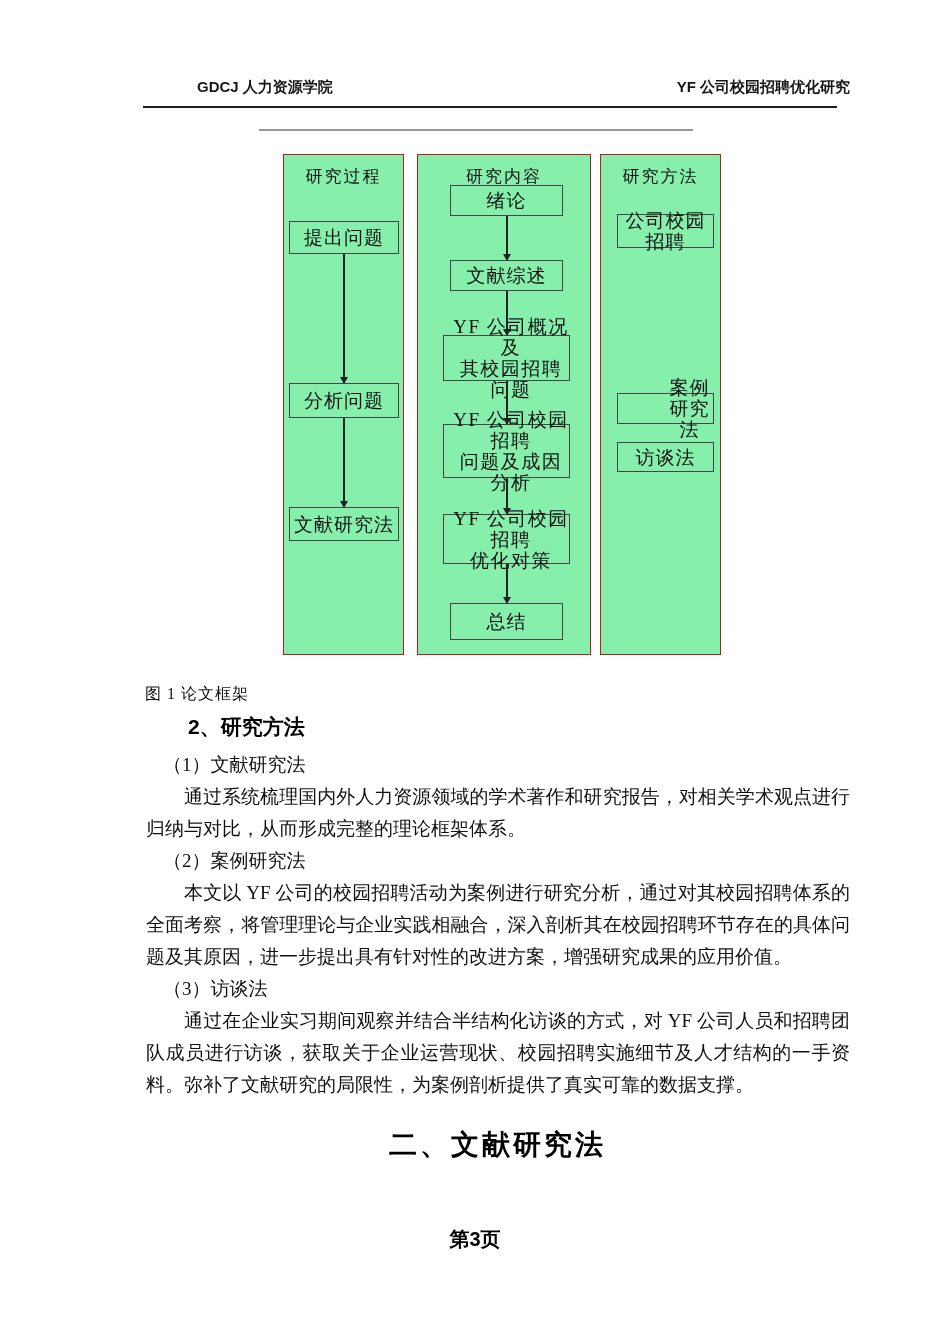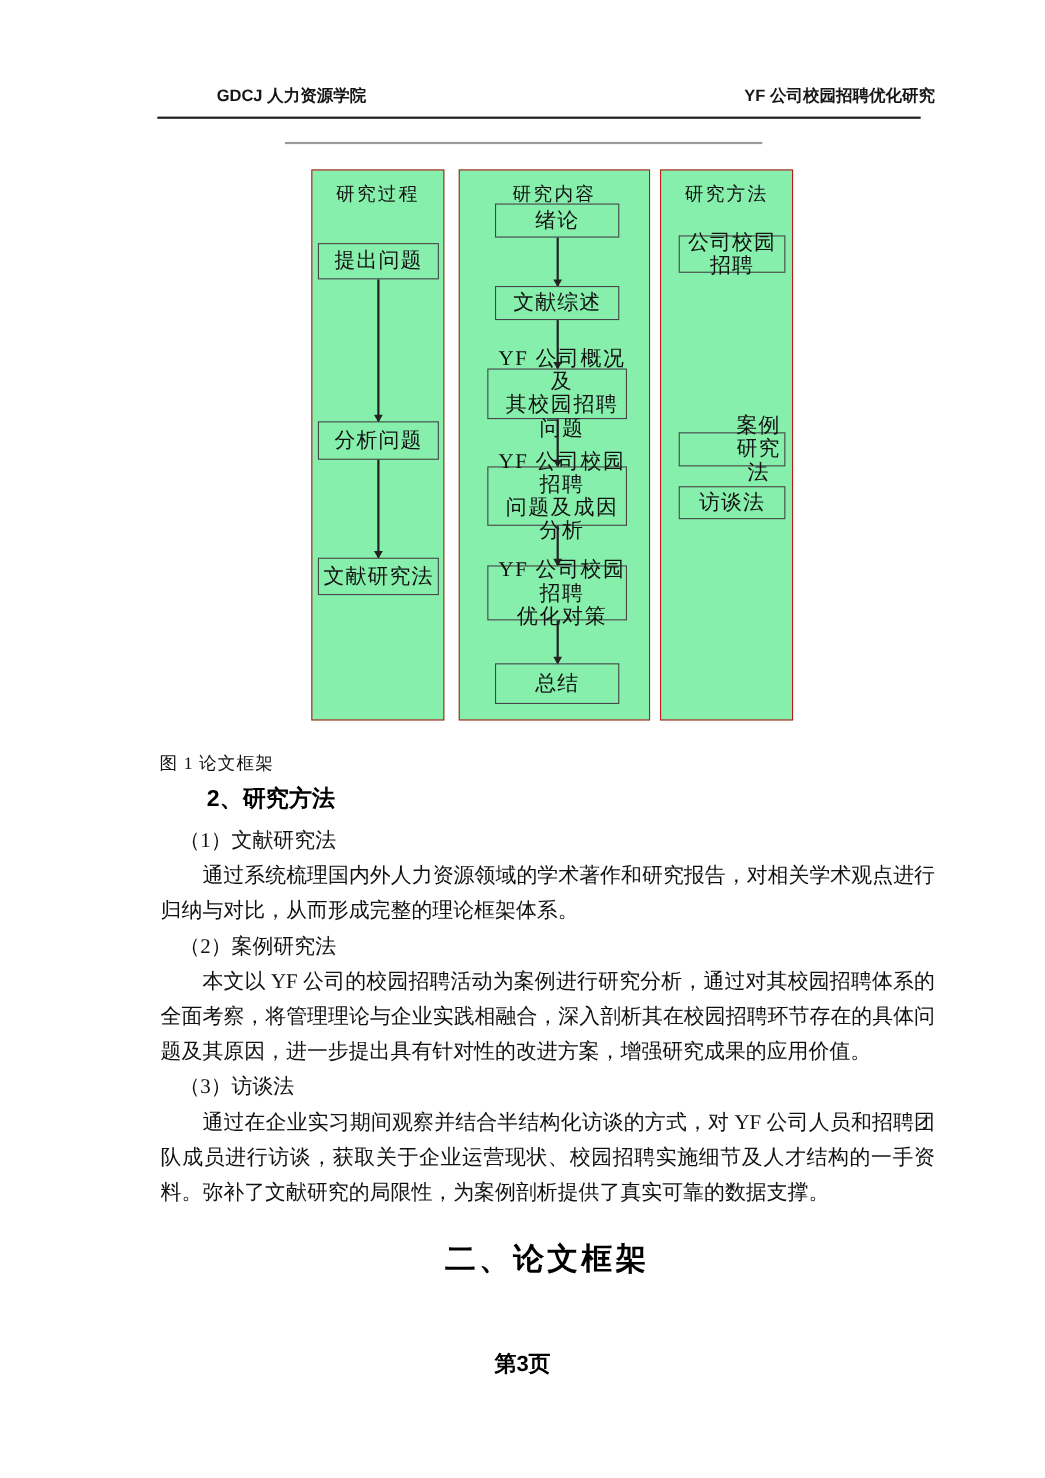--- a/index.html
+++ b/index.html
@@ -200,17 +200,17 @@
     <div class="sub-label">（1）文献研究法</div>
     <p>通过系统梳理国内外人力资源领域的学术著作和研究报告，对相关学术观点进行归纳与对比，从而形成完整的理论框架体系。</p>
 
     <div class="sub-label">（2）案例研究法</div>
     <p>本文以 YF 公司的校园招聘活动为案例进行研究分析，通过对其校园招聘体系的全面考察，将管理理论与企业实践相融合，深入剖析其在校园招聘环节存在的具体问题及其原因，进一步提出具有针对性的改进方案，增强研究成果的应用价值。</p>
 
     <div class="sub-label">（3）访谈法</div>
     <p>通过在企业实习期间观察并结合半结构化访谈的方式，对 YF 公司人员和招聘团队成员进行访谈，获取关于企业运营现状、校园招聘实施细节及人才结构的一手资料。弥补了文献研究的局限性，为案例剖析提供了真实可靠的数据支撑。</p>
   </div>
 
-  <div class="big-heading">二、论文框架</div>
+  <div class="big-heading">二、文献研究法</div>
 
   <div class="footer">第3页</div>
 
 </div>
 
 </body></html>

